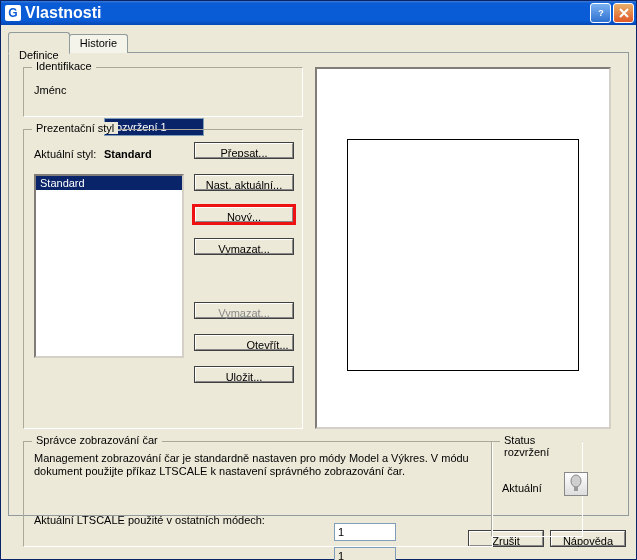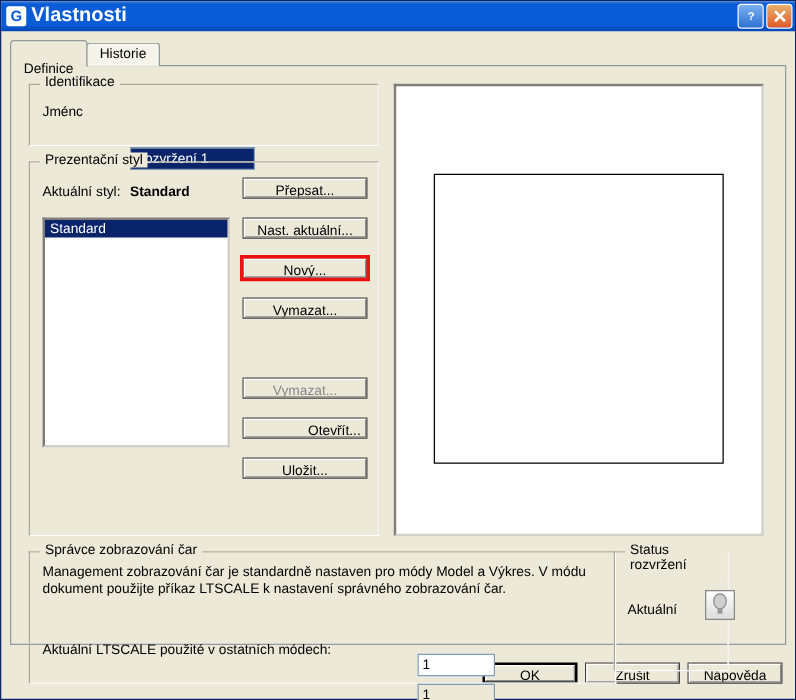--- a/index.html
+++ b/index.html
@@ -249,20 +249,19 @@
             <svg viewBox="0 0 16 20">
                 <ellipse cx="8" cy="7" rx="5" ry="6" fill="#cfcfcf" stroke="#888"></ellipse>
                 <rect x="6" y="13" width="4" height="4" fill="#999"></rect>
               </svg>
           </div>
         </div>
 
       </div>
 
       <div class="dlg-btns">
-        <div class="btn default">OK</div>
         <div class="btn">Zrušit</div>
         <div class="btn">Nápověda</div>
       </div>
 
     </div>
   </div>
 </div>
 
 </body></html>

